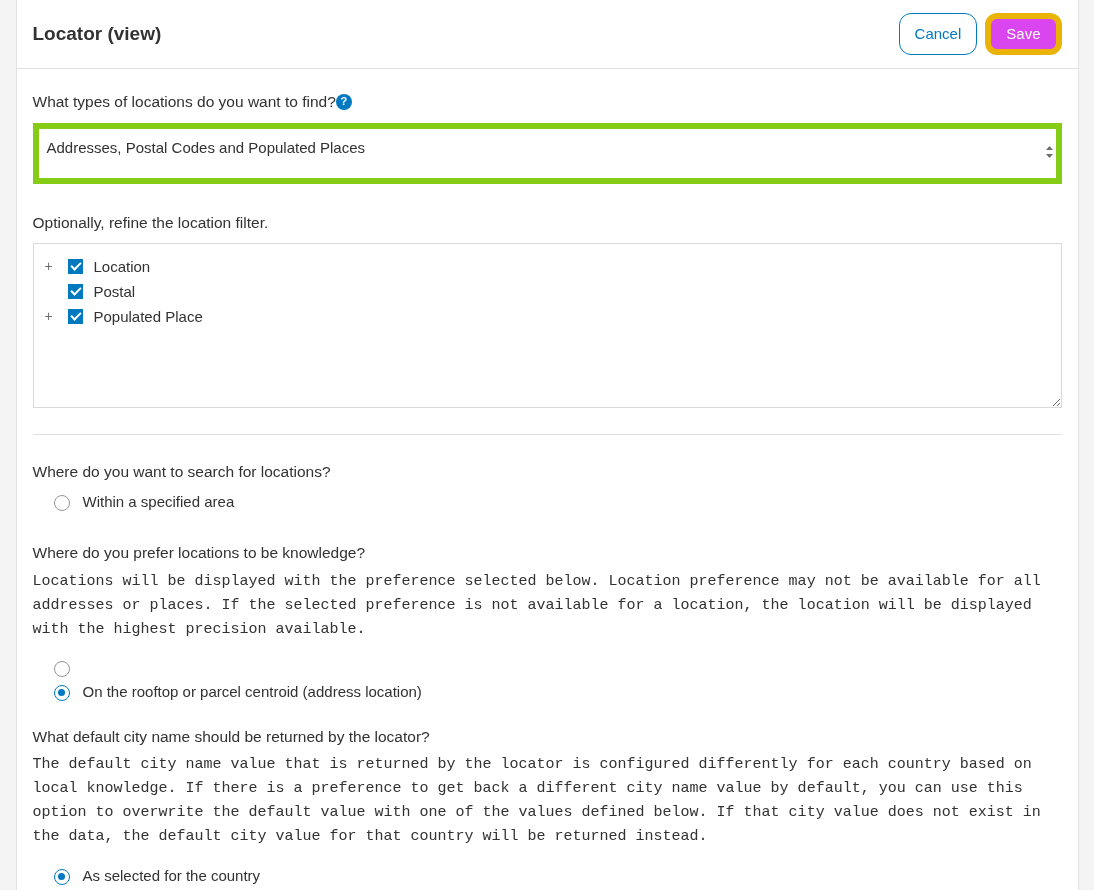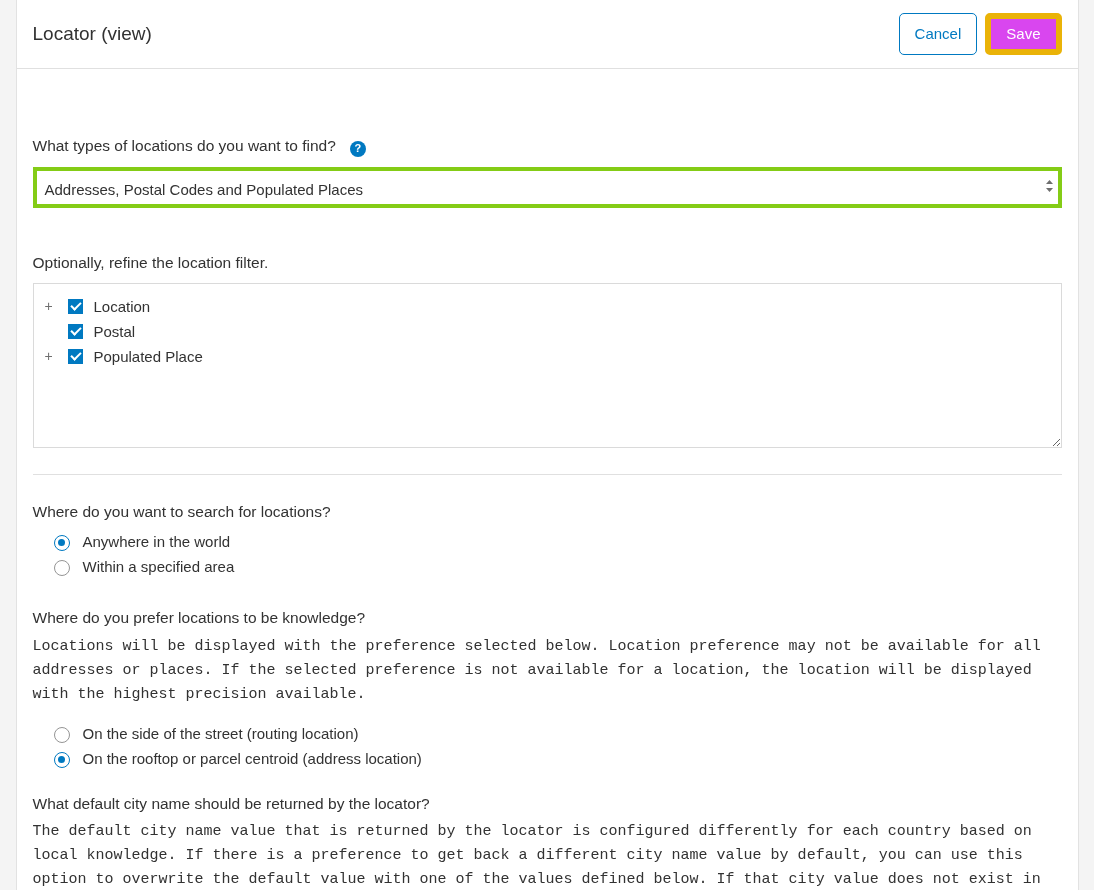--- a/index.html
+++ b/index.html
@@ -21,28 +21,28 @@
   }
   .panel-header {
     display: flex;
     align-items: center;
     justify-content: space-between;
     padding: 13px 16px;
     border-bottom: 1px solid #e0e0e0;
   }
   .panel-title {
     font-size: 19px;
-    font-weight: 400;
+    font-weight: 700;
     color: #323232;
   }
   .header-buttons { display: flex; gap: 8px; }
   .btn {
     font-size: 15px;
     padding: 6px 15px;
-    border-radius: 5px;
+    border-radius: 12px;
     cursor: pointer;
     font-family: inherit;
     line-height: 1.2;
   }
   .btn-secondary {
     background: #fff;
     color: #0079c1;
     border: 1px solid #0079c1;
   }
   .btn-primary {
@@ -51,46 +51,45 @@
     border: 6px solid #eab308;
   }
   .panel-body {
     padding: 22px 16px 30px 16px;
   }
   .section-label {
     font-size: 15.5px;
     color: #323232;
     margin-bottom: 10px;
     display: flex;
-    align-items: flex-end;
-    gap: 14px;
-    margin-top: 44px;
+    align-items: center;
+    gap: 0;
   }
   .help-icon {
     display: inline-flex;
     width: 16px;
     height: 16px;
     border-radius: 50%;
     background: #0079c1;
     color: #fff;
     font-size: 11px;
     font-weight: 700;
     align-items: center;
     justify-content: center;
   }
   .select-wrap {
     position: relative;
     width: 100%;
     margin-bottom: 28px;
   }
   .select-field {
     width: 100%;
-    border: 4px solid #84cc16;
+    border: 6px solid #84cc16;
     background: #fff;
-    padding: 8px 30px 4px 8px;
+    padding: 8px 30px 20px 8px;
     font-size: 15px;
     color: #323232;
     cursor: pointer;
     margin-top: 8px;
   }
   .select-caret {
     position: absolute;
     right: 8px;
     top: 50%;
     transform: translateY(-50%);
@@ -240,35 +239,30 @@
         <input type="checkbox" class="checkbox" checked="" style="">
         <span>Populated Place</span>
       </div>
     </div>
 
     <hr class="divider">
 
     <div class="question">Where do you want to search for locations?</div>
     <div class="radio-group">
       <label class="radio-row">
-        <input type="radio" class="radio" name="scope" checked="" style="">
-        <span>Anywhere in the world</span>
-      </label>
-      <label class="radio-row">
         <input type="radio" class="radio" name="scope" style="">
         <span>Within a specified area</span>
       </label>
     </div>
 
     <div class="question">Where do you prefer locations to be knowledge?</div>
     <div class="desc">Locations will be displayed with the preference selected below. Location preference may not be available for all addresses or places. If the selected preference is not available for a location, the location will be displayed with the highest precision available.</div>
     <div class="radio-group tight">
       <label class="radio-row">
         <input type="radio" class="radio" name="disp" style="">
-        <span>On the side of the street (routing location)</span>
       </label>
       <label class="radio-row">
         <input type="radio" class="radio" name="disp" checked="" style="">
         <span>On the rooftop or parcel centroid (address location)</span>
       </label>
     </div>
 
     <div class="question">What default city name should be returned by the locator?</div>
     <div class="desc">The default city name value that is returned by the locator is configured differently for each country based on local knowledge. If there is a preference to get back a different city name value by default, you can use this option to overwrite the default value with one of the values defined below. If that city value does not exist in the data, the default city value for that country will be returned instead.</div>
     <div class="radio-group">

